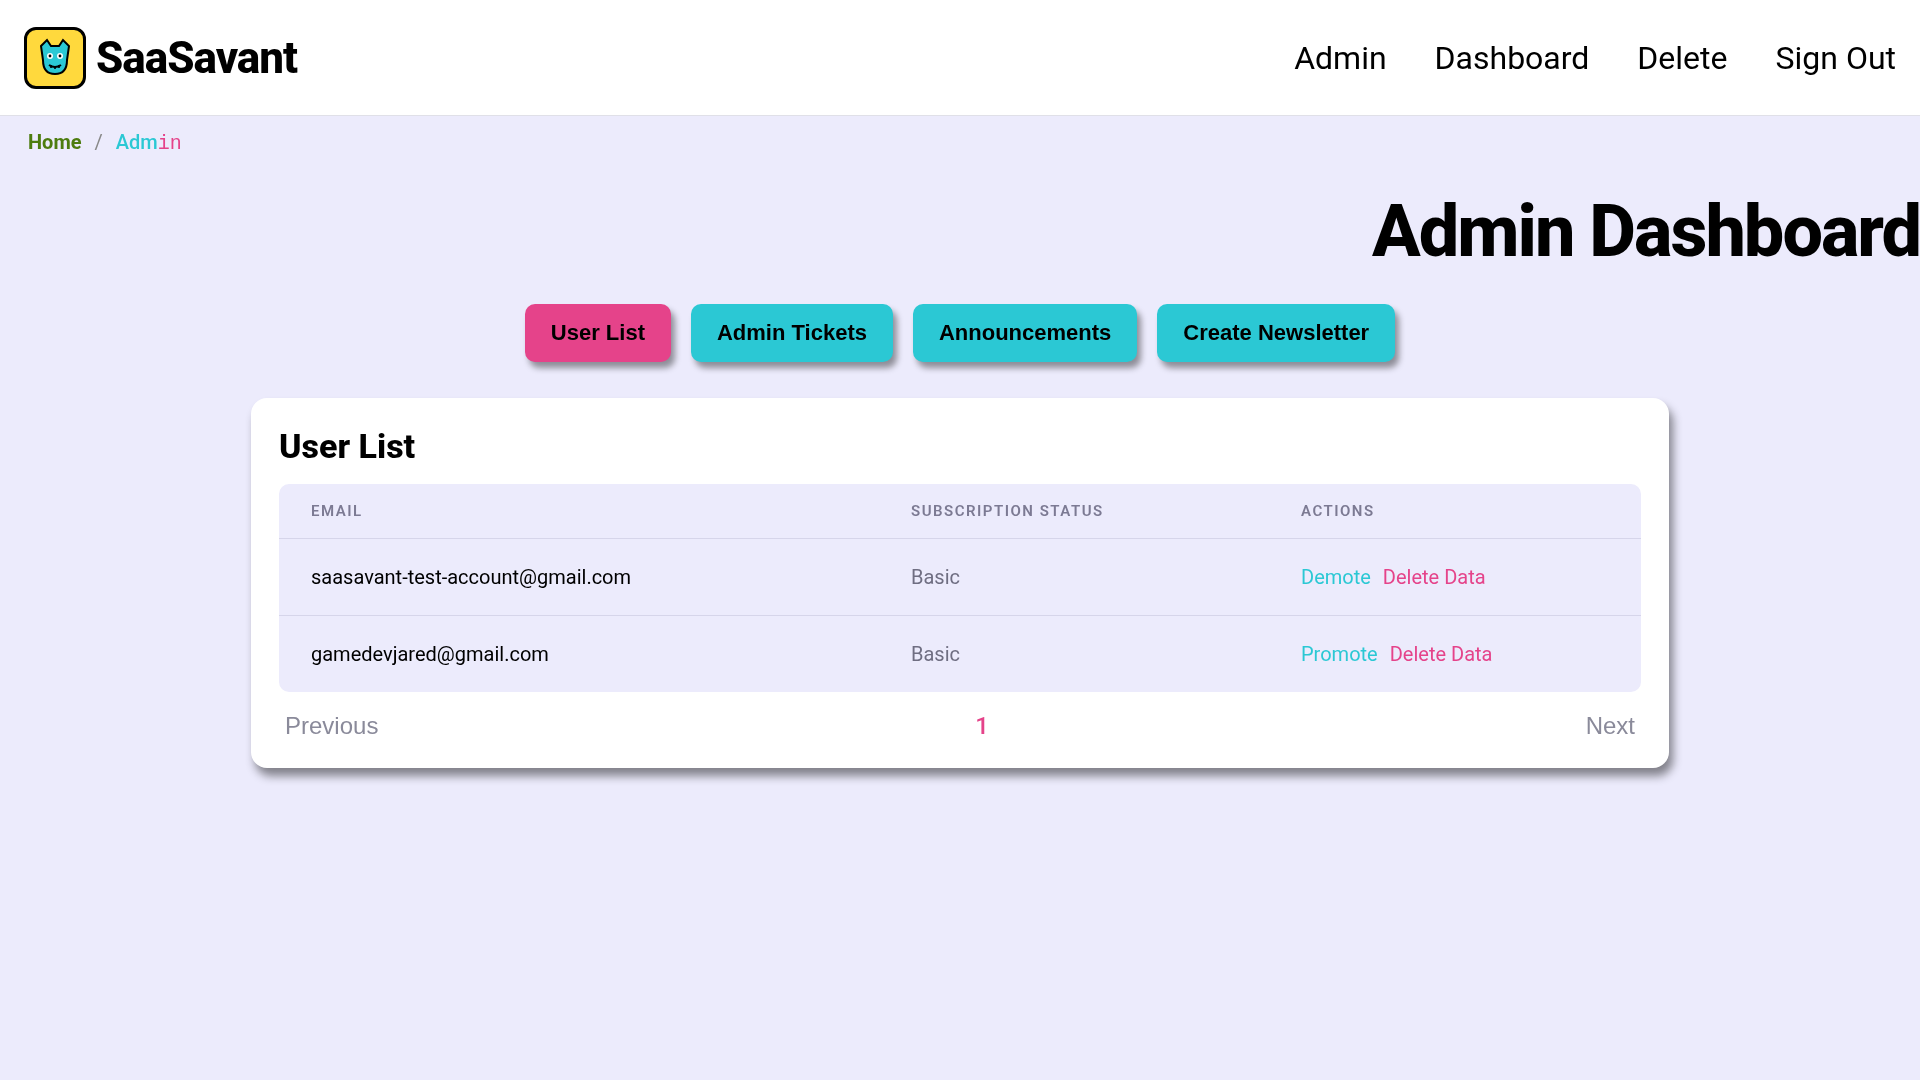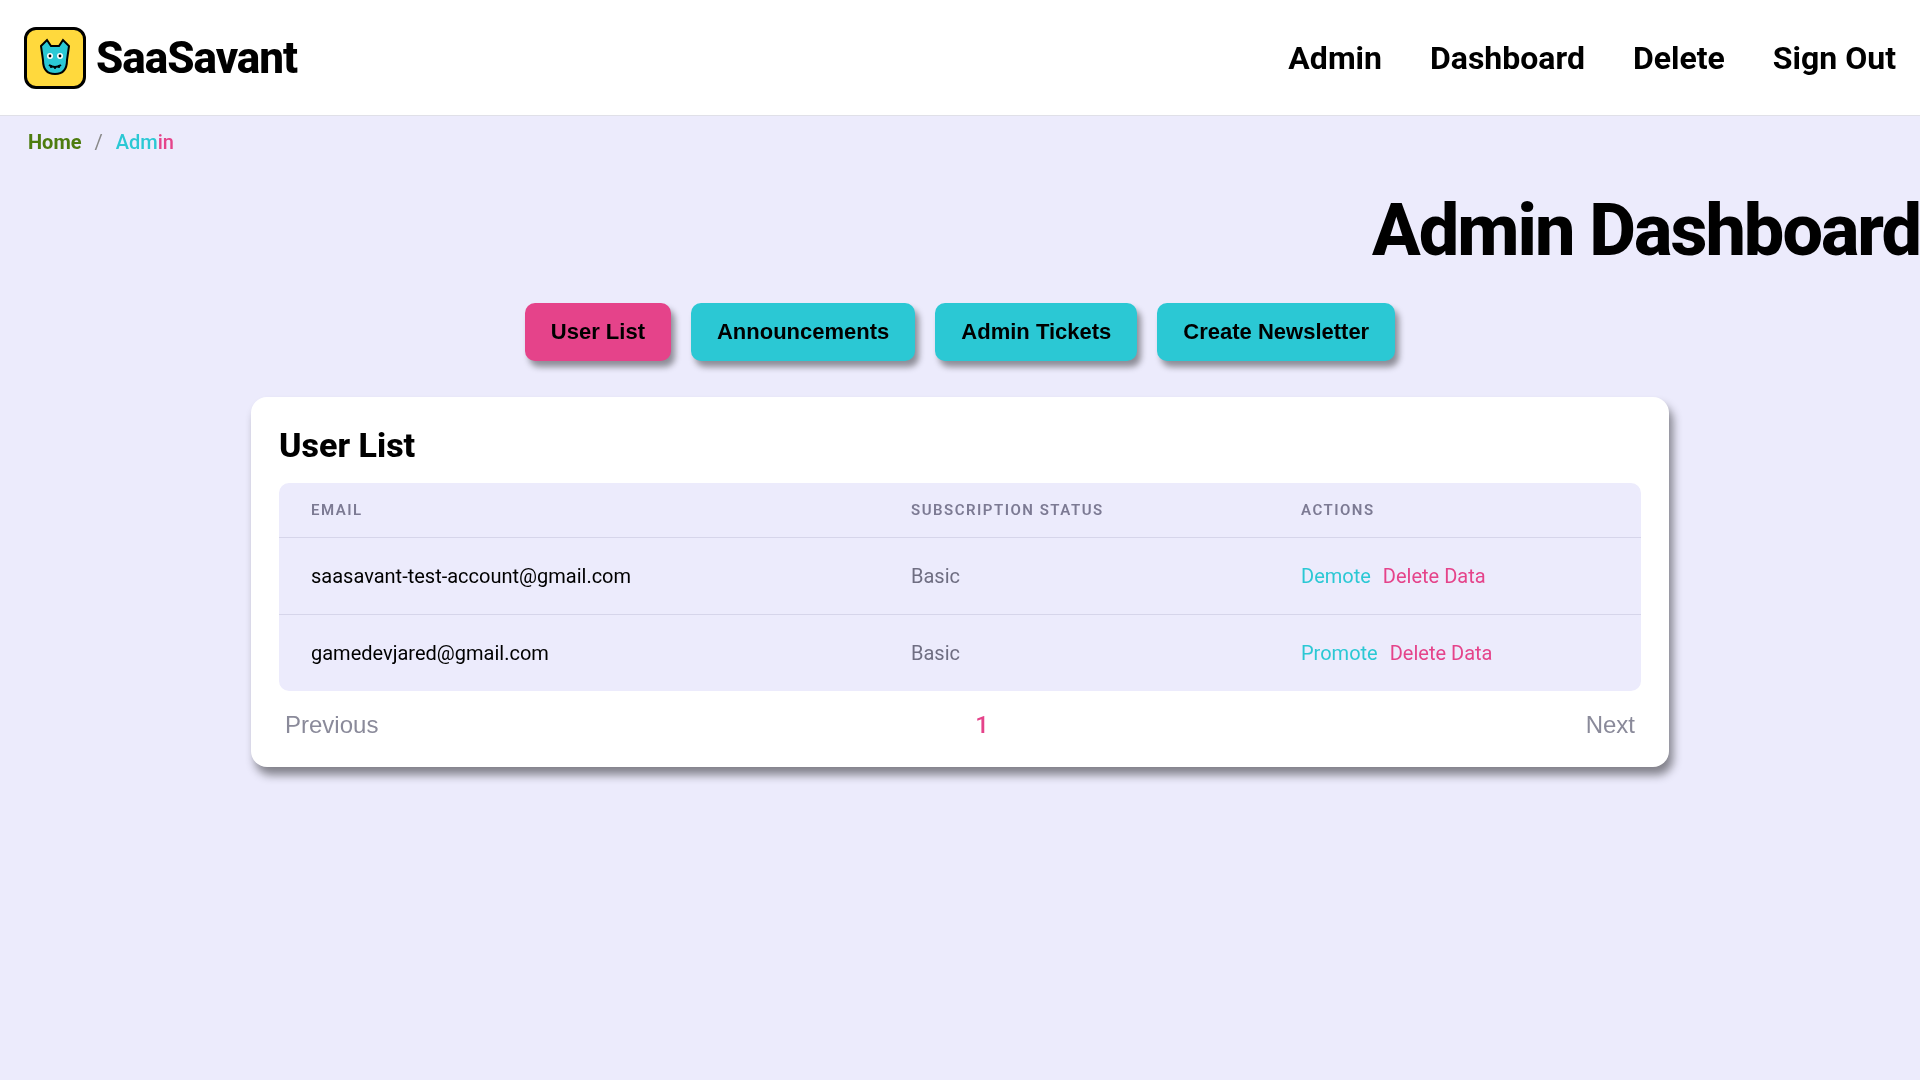--- a/index.html
+++ b/index.html
@@ -40,33 +40,33 @@
     font-weight: 800;
     color: #000;
     letter-spacing: -1px;
   }
   .nav {
     display: flex;
     gap: 48px;
   }
   .nav a {
     font-size: 32px;
-    font-weight: 700;
+    font-weight: 400;
     color: #000;
     text-decoration: none;
     cursor: pointer;
   }
   .breadcrumb {
     padding: 14px 28px;
     font-size: 20px;
   }
   .breadcrumb .home { color: #4d7c0f; font-weight: 700; cursor: pointer; }
   .breadcrumb .sep { color: #888; margin: 0 8px; }
   .breadcrumb .current-cyan { color: #2bc8d4; font-weight: 500; }
-  .breadcrumb .current-pink { color: #e5438a; font-weight: 500; }
+  .breadcrumb .current-pink { color: #e5438a; font-weight: 500; font-family: Liberation Mono, monospace; }
   .page-title {
     text-align: right;
     font-size: 72px;
     font-weight: 800;
     color: #000;
     letter-spacing: -2px;
     margin-top: 20px;
     margin-bottom: 30px;
   }
   .tabs {
@@ -181,22 +181,22 @@
 <div class="breadcrumb">
   <span class="home">Home</span>
   <span class="sep">/</span>
   <span><span class="current-cyan">Adm</span><span class="current-pink">in</span></span>
 </div>
 
 <h1 class="page-title">Admin Dashboard</h1>
 
 <div class="tabs">
   <button class="tab-btn active">User List</button>
+  <button class="tab-btn inactive">Admin Tickets</button>
   <button class="tab-btn inactive">Announcements</button>
-  <button class="tab-btn inactive">Admin Tickets</button>
   <button class="tab-btn inactive">Create Newsletter</button>
 </div>
 
 <div class="card">
   <h2 class="card-title">User List</h2>
 
   <div class="table-wrap">
     <div class="thead">
       <div class="th">EMAIL</div>
       <div class="th">SUBSCRIPTION STATUS</div>

